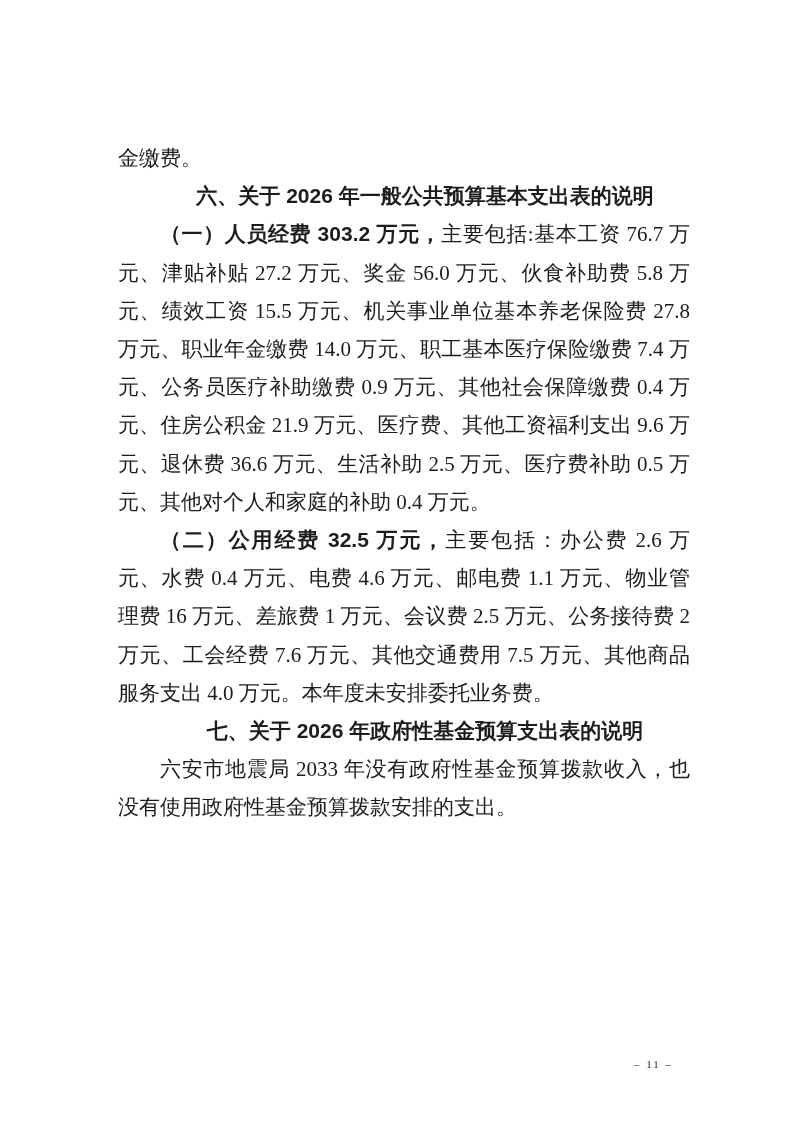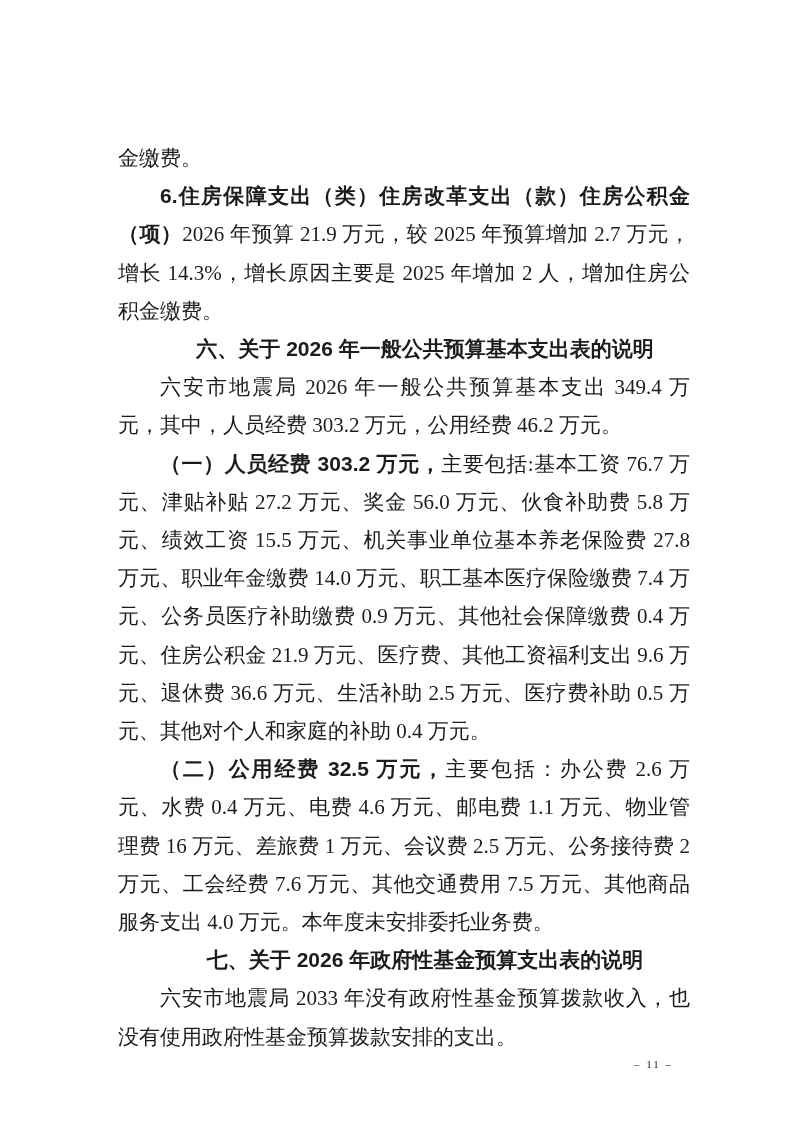--- a/index.html
+++ b/index.html
@@ -53,22 +53,20 @@
     font-family: "Liberation Serif", serif;
     letter-spacing: 2px;
   }
 </style>
 </head>
 <body>
 
 <div class="page">
   <div class="content">
       <p class="para"><span class="seg">金缴费。</span></p>
-      <p class="para indent"><span class="seg bold">6.住房保障支出（类）住房改革支出（款）住房公积金（项）</span><span class="seg">2026 年预算 21.9 万元，较 2025 年预算增加 2.7 万元，增长 14.3%，增长原因主要是 2025 年增加 2 人，增加住房公积金缴费。</span></p>
       <p class="para heading indent"><span class="seg bold">六、关于 2026 年一般公共预算基本支出表的说明</span></p>
-      <p class="para indent"><span class="seg">六安市地震局 2026 年一般公共预算基本支出 349.4 万元，其中，人员经费 303.2 万元，公用经费 46.2 万元。</span></p>
       <p class="para indent"><span class="seg bold">（一）人员经费 303.2 万元，</span><span class="seg">主要包括:基本工资 76.7 万元、津贴补贴 27.2 万元、奖金 56.0 万元、伙食补助费 5.8 万元、绩效工资 15.5 万元、机关事业单位基本养老保险费 27.8 万元、职业年金缴费 14.0 万元、职工基本医疗保险缴费 7.4 万元、公务员医疗补助缴费 0.9 万元、其他社会保障缴费 0.4 万元、住房公积金 21.9 万元、医疗费、其他工资福利支出 9.6 万元、退休费 36.6 万元、生活补助 2.5 万元、医疗费补助 0.5 万元、其他对个人和家庭的补助 0.4 万元。</span></p>
       <p class="para indent"><span class="seg bold">（二）公用经费 32.5 万元，</span><span class="seg">主要包括：办公费 2.6 万元、水费 0.4 万元、电费 4.6 万元、邮电费 1.1 万元、物业管理费 16 万元、差旅费 1 万元、会议费 2.5 万元、公务接待费 2 万元、工会经费 7.6 万元、其他交通费用 7.5 万元、其他商品服务支出 4.0 万元。本年度未安排委托业务费。</span></p>
       <p class="para heading indent"><span class="seg bold">七、关于 2026 年政府性基金预算支出表的说明</span></p>
       <p class="para indent"><span class="seg">六安市地震局 2033 年没有政府性基金预算拨款收入，也没有使用政府性基金预算拨款安排的支出。</span></p>
     </div>
   <div class="page-number">– 11 –</div>
 </div>
 
 </body></html>

